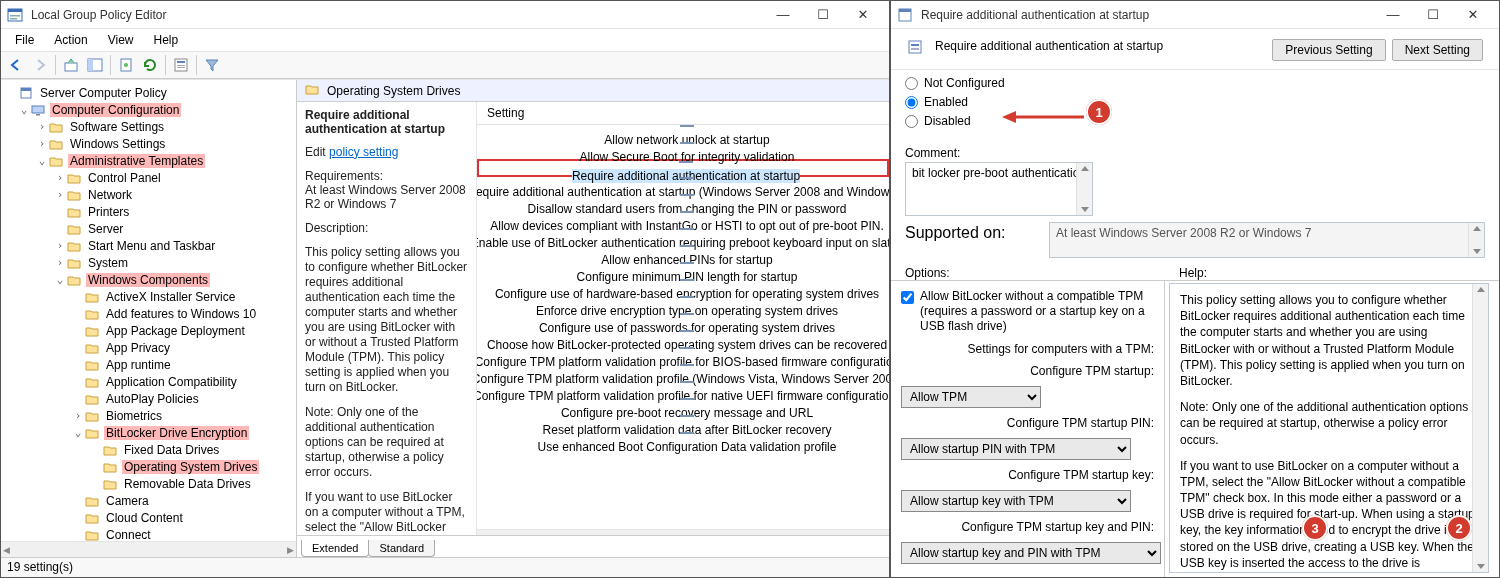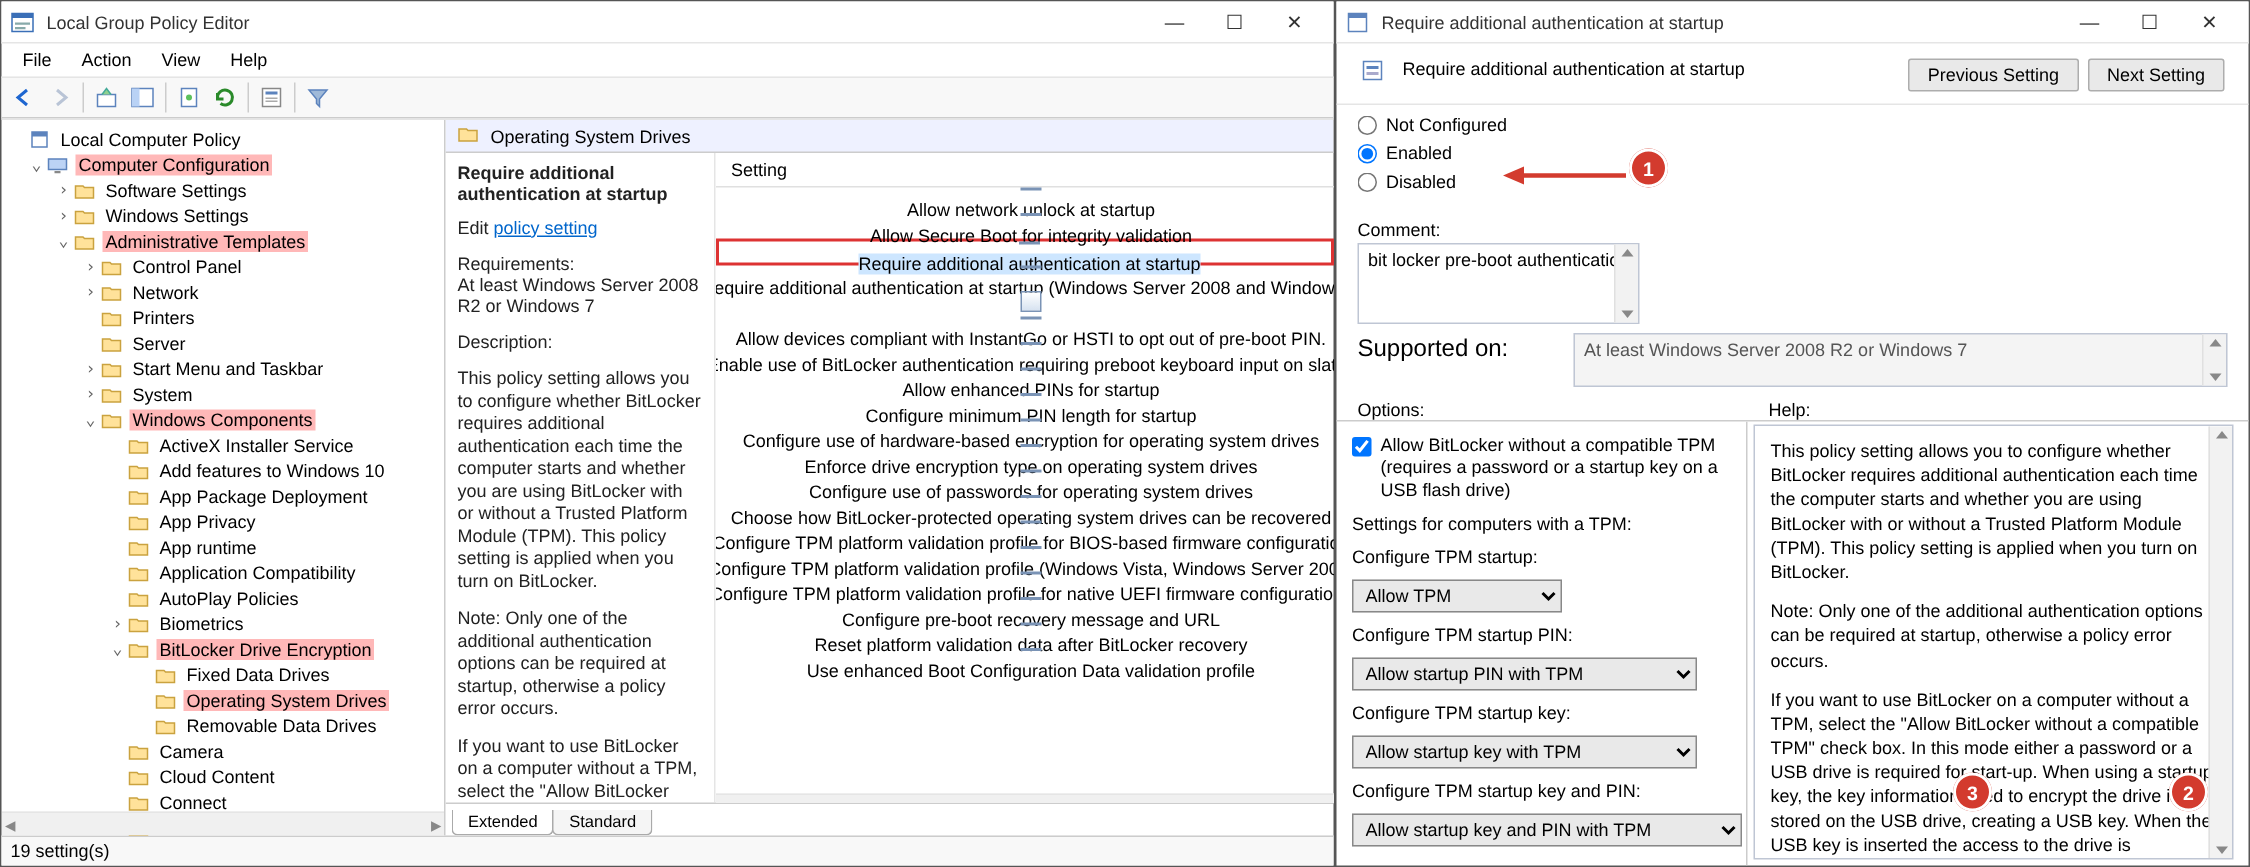--- a/index.html
+++ b/index.html
@@ -90,21 +90,21 @@
 .supported-row .val{flex:1; border:1px solid #bfc6d4; background:#f4f4f4; padding:3px 6px; height:36px; position:relative; font-size:12px; color:#555;}
 
 .split-pane{flex:1; display:flex; border-top:1px solid #ccc; overflow:hidden;}
 .opts-pane{width:274px; border-right:1px solid #ccc; padding:8px 10px; overflow:auto; display:flex; flex-direction:column; gap:8px;}
 .help-pane{flex:1; display:flex; flex-direction:column;}
 .help-inner{flex:1; border:1px solid #bfc6d4; margin:2px 10px 4px 4px; padding:8px 10px; overflow:auto; font-size:12px; line-height:1.35; position:relative;}
 .help-inner p{margin-bottom:10px;}
 
 .chk-row{display:flex; gap:6px; align-items:flex-start;}
 .chk-row input{margin-top:2px;}
-.sel-label{font-size:12px;}
+.sel-label{font-size:12px;text-align:right;}
 select.combo{width:230px; height:22px; border:1px solid #888; background:#e9e9e9; font-size:12px; padding:0 4px;}
 
 .dlg-footer{height:40px; border-top:1px solid #ccc; display:flex; align-items:center; justify-content:flex-end; padding:0 14px; gap:8px; position:relative;}
 
 
 .arrow1{position:absolute; left:1002px; top:110px; width:82px; height:14px; pointer-events:none;}
 .bubble{width:26px;height:26px;border-radius:50%;background:#d33b2e;color:#fff;font-weight:bold;display:flex;align-items:center;justify-content:center;font-size:13px;position:absolute;pointer-events:none; box-shadow:0 0 0 2px #fff inset;}
 .bub1{left:1086px; top:99px;}
 .bub2{left:1446px; top:515px;}
 .bub3{left:1302px; top:515px;}
@@ -195,21 +195,21 @@
 
     <div class="tree-pane">
       <div class="row" style="padding-left:0">
           <span class="exp"></span>
           <span class="fico">
             <svg class="folder-svg" viewBox="0 0 14 12">
               <rect x="2" y="1" width="10" height="10" fill="#fff" stroke="#5c83bd"></rect>
               <rect x="2" y="1" width="10" height="3" fill="#5c83bd"></rect>
             </svg>
           </span>
-          <span class="lbl">Local Computer Policy</span>
+          <span class="lbl">Server Computer Policy</span>
         </div>
       <div class="row" style="padding-left:12px">
           <span class="exp">⌄</span>
           <span class="fico">
             <svg class="folder-svg" viewBox="0 0 14 12">
               <rect x="1" y="2" width="12" height="7" fill="#bcd3f5" stroke="#5c83bd"></rect>
               <rect x="5" y="10" width="4" height="1.5" fill="#888"></rect>
             </svg>
           </span>
           <span class="lbl hl-pink">Computer Configuration</span>
@@ -486,20 +486,21 @@
           <div class="setting-row sel sel-bg">
               <span class="sico"></span>
               <span class="txt">Require additional authentication at startup</span>
             </div>
           <div class="setting-row">
               <span class="sico"></span>
               <span class="txt">Require additional authentication at startup (Windows Server 2008 and Windows V</span>
             </div>
           <div class="setting-row">
               <span class="sico"></span>
+              <span class="txt">Disallow standard users from changing the PIN or password</span>
             </div>
           <div class="setting-row">
               <span class="sico"></span>
               <span class="txt">Allow devices compliant with InstantGo or HSTI to opt out of pre-boot PIN.</span>
             </div>
           <div class="setting-row">
               <span class="sico"></span>
               <span class="txt">Enable use of BitLocker authentication requiring preboot keyboard input on slates</span>
             </div>
           <div class="setting-row">

